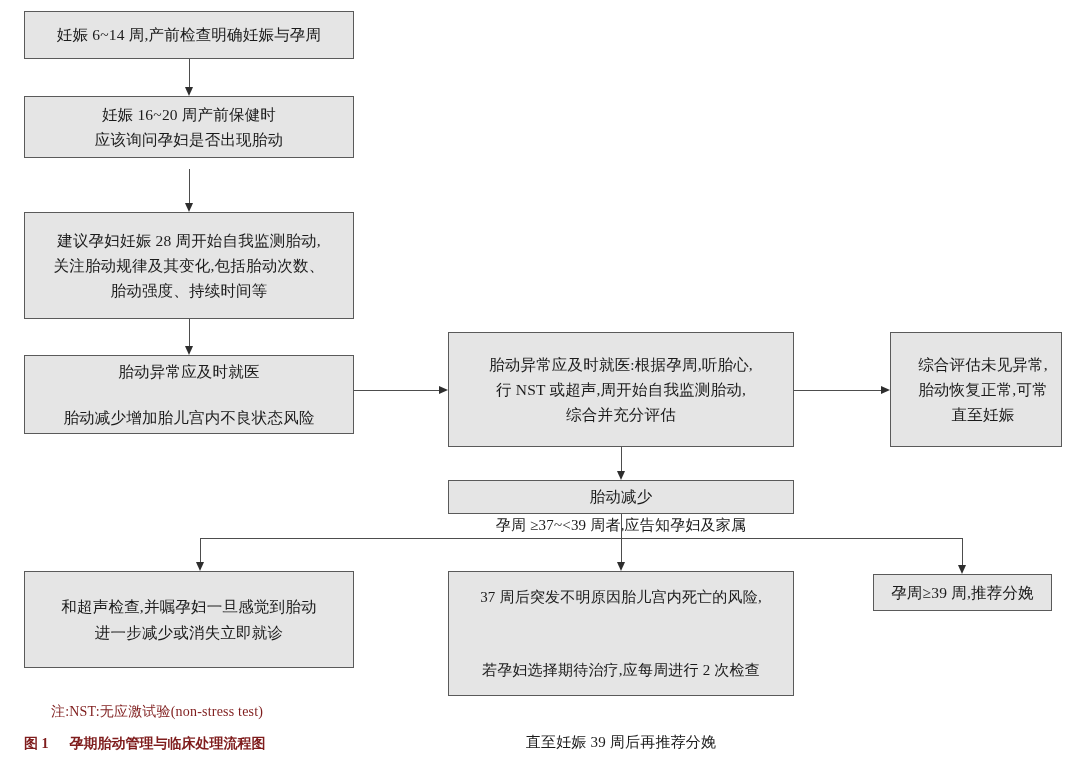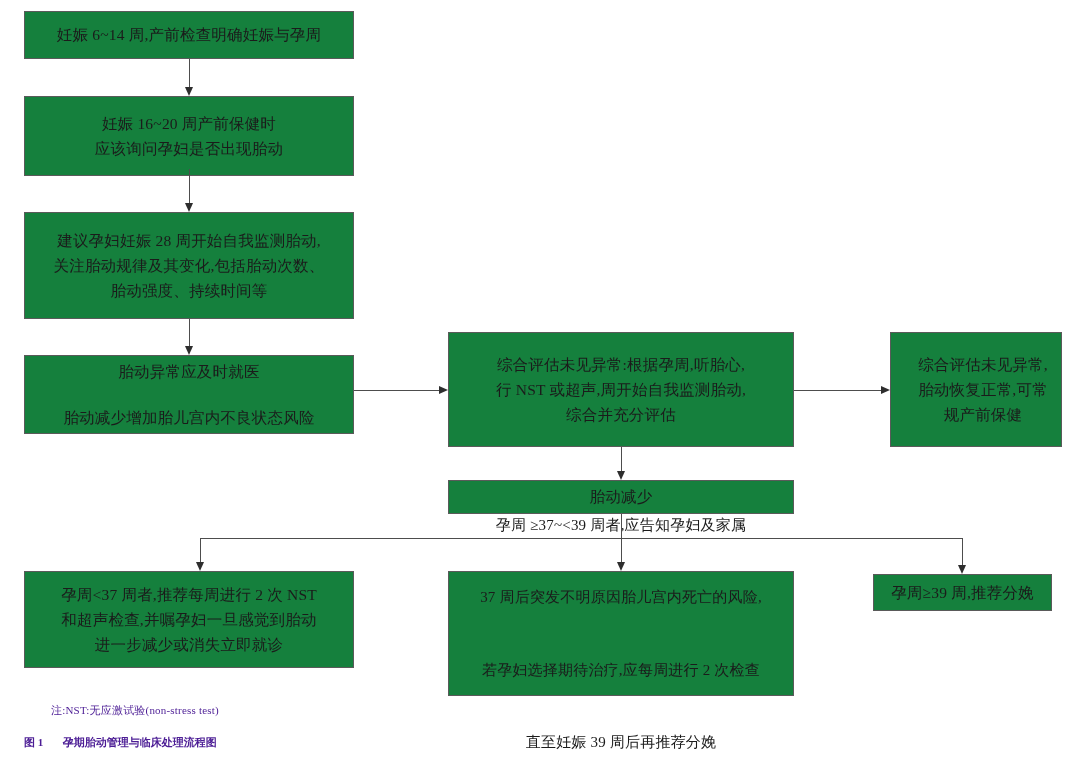--- a/index.html
+++ b/index.html
@@ -16,21 +16,21 @@
     position: relative;
     width: 1080px;
     height: 774px;
     background: #ffffff;
     overflow: hidden;
   }
   .node {
     position: absolute;
     box-sizing: border-box;
     border: 1px solid #5a5a5a;
-    background: #15803d;
+    background: #e5e5e5;
     display: flex;
     flex-direction: column;
     align-items: center;
     justify-content: center;
     text-align: center;
     line-height: 1.62;
     font-size: 15.5px;
     letter-spacing: 0.2px;
     color: #1b1b1b;
     padding: 2px 6px;
@@ -61,71 +61,70 @@
   .arrow-right {
     position: absolute;
     width: 0;
     height: 0;
     border-top: 4.5px solid transparent;
     border-bottom: 4.5px solid transparent;
     border-left: 9px solid #2e2e2e;
   }
   .caption {
     position: absolute;
-    font-size: 11px;
+    font-size: 14px;
     white-space: nowrap;
-    color: #4c1d95;
+    color: #7f1d1d;
   }
   .caption.note { letter-spacing: 0.2px; }
   .caption.fig { font-weight: bold; }
   .caption .fig-label { font-weight: bold; }
 </style>
 </head>
 <body>
 
 <div id="canvas">
 
   <div class="node" id="n1" style="left:24px; top:11px; width:330px; height:48px;">
     <span class="ln">妊娠 6~14 周,产前检查明确妊娠与孕周</span>
   </div>
 
-  <div class="node" id="n2" style="left:24px; top:96px; width:330px; height:80px;">
+  <div class="node" id="n2" style="left:24px; top:96px; width:330px; height:62px;">
     <span class="ln">妊娠 16~20 周产前保健时</span>
     <span class="ln">应该询问孕妇是否出现胎动</span>
   </div>
 
   <div class="node" id="n3" style="left:24px; top:212px; width:330px; height:107px;">
     <span class="ln">建议孕妇妊娠 28 周开始自我监测胎动,</span>
     <span class="ln">关注胎动规律及其变化,包括胎动次数、</span>
     <span class="ln">胎动强度、持续时间等</span>
   </div>
 
   <div class="node" id="n4" style="left:24px; top:355px; width:330px; height:79px;gap:20px;">
     <span class="ln">胎动异常应及时就医</span>
     <span class="ln">胎动减少增加胎儿宫内不良状态风险</span>
   </div>
 
   <div class="node" id="n5" style="left:448px; top:332px; width:346px; height:115px;">
-    <span class="ln">综合评估未见异常:根据孕周,听胎心,</span>
+    <span class="ln">胎动异常应及时就医:根据孕周,听胎心,</span>
     <span class="ln">行 NST 或超声,周开始自我监测胎动,</span>
     <span class="ln">综合并充分评估</span>
   </div>
 
   <div class="node" id="n6" style="left:890px; top:332px; width:172px; height:115px;padding-left:20px;">
     <span class="ln">综合评估未见异常,</span>
     <span class="ln">胎动恢复正常,可常</span>
-    <span class="ln">规产前保健</span>
+    <span class="ln">直至妊娠</span>
   </div>
 
   <div class="node" id="n7" style="left:448px; top:480px; width:346px; height:34px;">
     <span class="ln">胎动减少</span>
   </div>
 
   <div class="node" id="n8" style="left:24px; top:571px; width:330px; height:97px;">
-    <span class="ln">孕周&lt;37 周者,推荐每周进行 2 次 NST</span>
     <span class="ln">和超声检查,并嘱孕妇一旦感觉到胎动</span>
     <span class="ln">进一步减少或消失立即就诊</span>
   </div>
 
   <div class="node" id="n9" style="left:448px; top:571px; width:346px; height:125px; font-size:15px;gap:48px;">
     <span class="ln">孕周 ≥37~&lt;39 周者,应告知孕妇及家属</span>
     <span class="ln">37 周后突发不明原因胎儿宫内死亡的风险,</span>
     <span class="ln">若孕妇选择期待治疗,应每周进行 2 次检查</span>
     <span class="ln">直至妊娠 39 周后再推荐分娩</span>
   </div>

